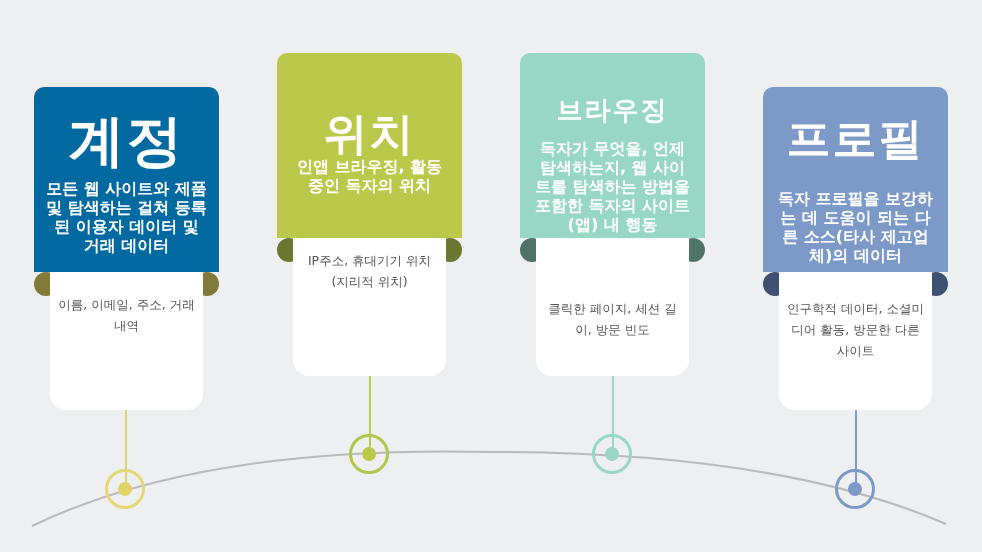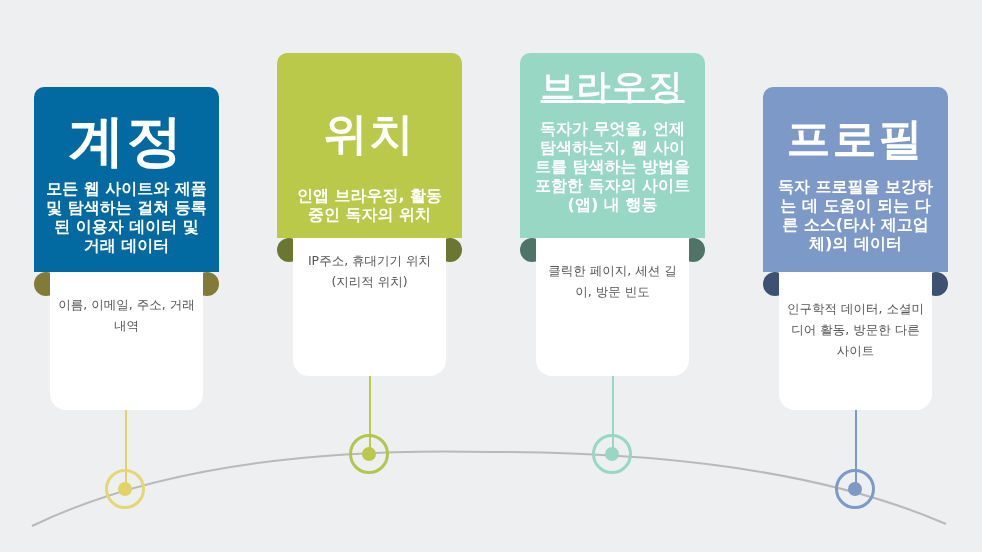--- a/index.html
+++ b/index.html
@@ -38,51 +38,51 @@
     <div class="txt">이름, 이메일, 주소, 거래 내역</div>
   </div>
 </div>
 <div class="stem" style="left:125px;top:410px;height:78px;background:#e1d36a;"></div>
 <div class="ring" style="left:105px;top:469px;border-color:#e4d875;"></div>
 <div class="dot" style="left:118px;top:482px;background:#e1d36a;"></div>
 
 <div class="card" style="left:277px;top:53px;">
   <div class="head" style="background:#bbc94b;">
     <div class="title" style="font-size:44px;padding-top:59px;">위치</div>
-    <div class="desc" style="margin-top:30px;">인앱 브라우징, 활동 중인 독자의 위치</div>
+    <div class="desc" style="margin-top:1px;">인앱 브라우징, 활동 중인 독자의 위치</div>
   </div>
   <div class="fold l" style="background:#6b7730;"></div>
   <div class="fold r" style="background:#6b7730;"></div>
   <div class="body">
     <div class="txt" style="padding-top:12px;">IP주소, 휴대기기 위치(지리적 위치)</div>
   </div>
 </div>
 <div class="stem" style="left:369px;top:376px;height:78px;background:#bbc94b;"></div>
 <div class="ring" style="left:349px;top:434px;border-color:#b3c64c;"></div>
 <div class="dot" style="left:362px;top:447px;background:#bbc94b;"></div>
 
 <div class="card" style="left:520px;top:53px;">
   <div class="head" style="background:#98d7c4;">
-    <div class="title" style="font-size:34px;padding-top:16px;text-decoration:underline;">브라우징</div>
+    <div class="title" style="font-size:26px;padding-top:44px;">브라우징</div>
     <div class="desc" style="margin-top:16px;">독자가 무엇을, 언제 탐색하는지, 웹 사이트를 탐색하는 방법을 포함한 독자의 사이트(앱) 내 행동</div>
   </div>
   <div class="fold l" style="background:#4e7467;"></div>
   <div class="fold r" style="background:#4e7467;"></div>
   <div class="body">
-    <div class="txt" style="padding-top:22px;">클릭한 페이지, 세션 길이, 방문 빈도</div>
+    <div class="txt" style="padding-top:16px;margin-top:44px;">클릭한 페이지, 세션 길이, 방문 빈도</div>
   </div>
 </div>
 <div class="stem" style="left:612px;top:376px;height:78px;background:#98d7c4;"></div>
 <div class="ring" style="left:592px;top:434px;border-color:#98d7c4;"></div>
 <div class="dot" style="left:605px;top:447px;background:#98d7c4;"></div>
 
 <div class="card" style="left:763px;top:87px;">
   <div class="head" style="background:#7d99c7;">
     <div class="title" style="font-size:44px;padding-top:30px;">프로필</div>
-    <div class="desc" style="margin-top:16px;">독자 프로필을 보강하는 데 도움이 되는 다른 소스(타사 제고업체)의 데이터</div>
+    <div class="desc" style="margin-top:28px;">독자 프로필을 보강하는 데 도움이 되는 다른 소스(타사 제고업체)의 데이터</div>
   </div>
   <div class="fold l" style="background:#3e5170;"></div>
   <div class="fold r" style="background:#3e5170;"></div>
   <div class="body">
     <div class="txt" style="padding-top:26px;">인구학적 데이터, 소셜미디어 활동, 방문한 다른 사이트</div>
   </div>
 </div>
 <div class="stem" style="left:855px;top:410px;height:78px;background:#7d99c7;"></div>
 <div class="ring" style="left:835px;top:469px;border-color:#7d99c7;"></div>
 <div class="dot" style="left:848px;top:482px;background:#7d99c7;"></div>

